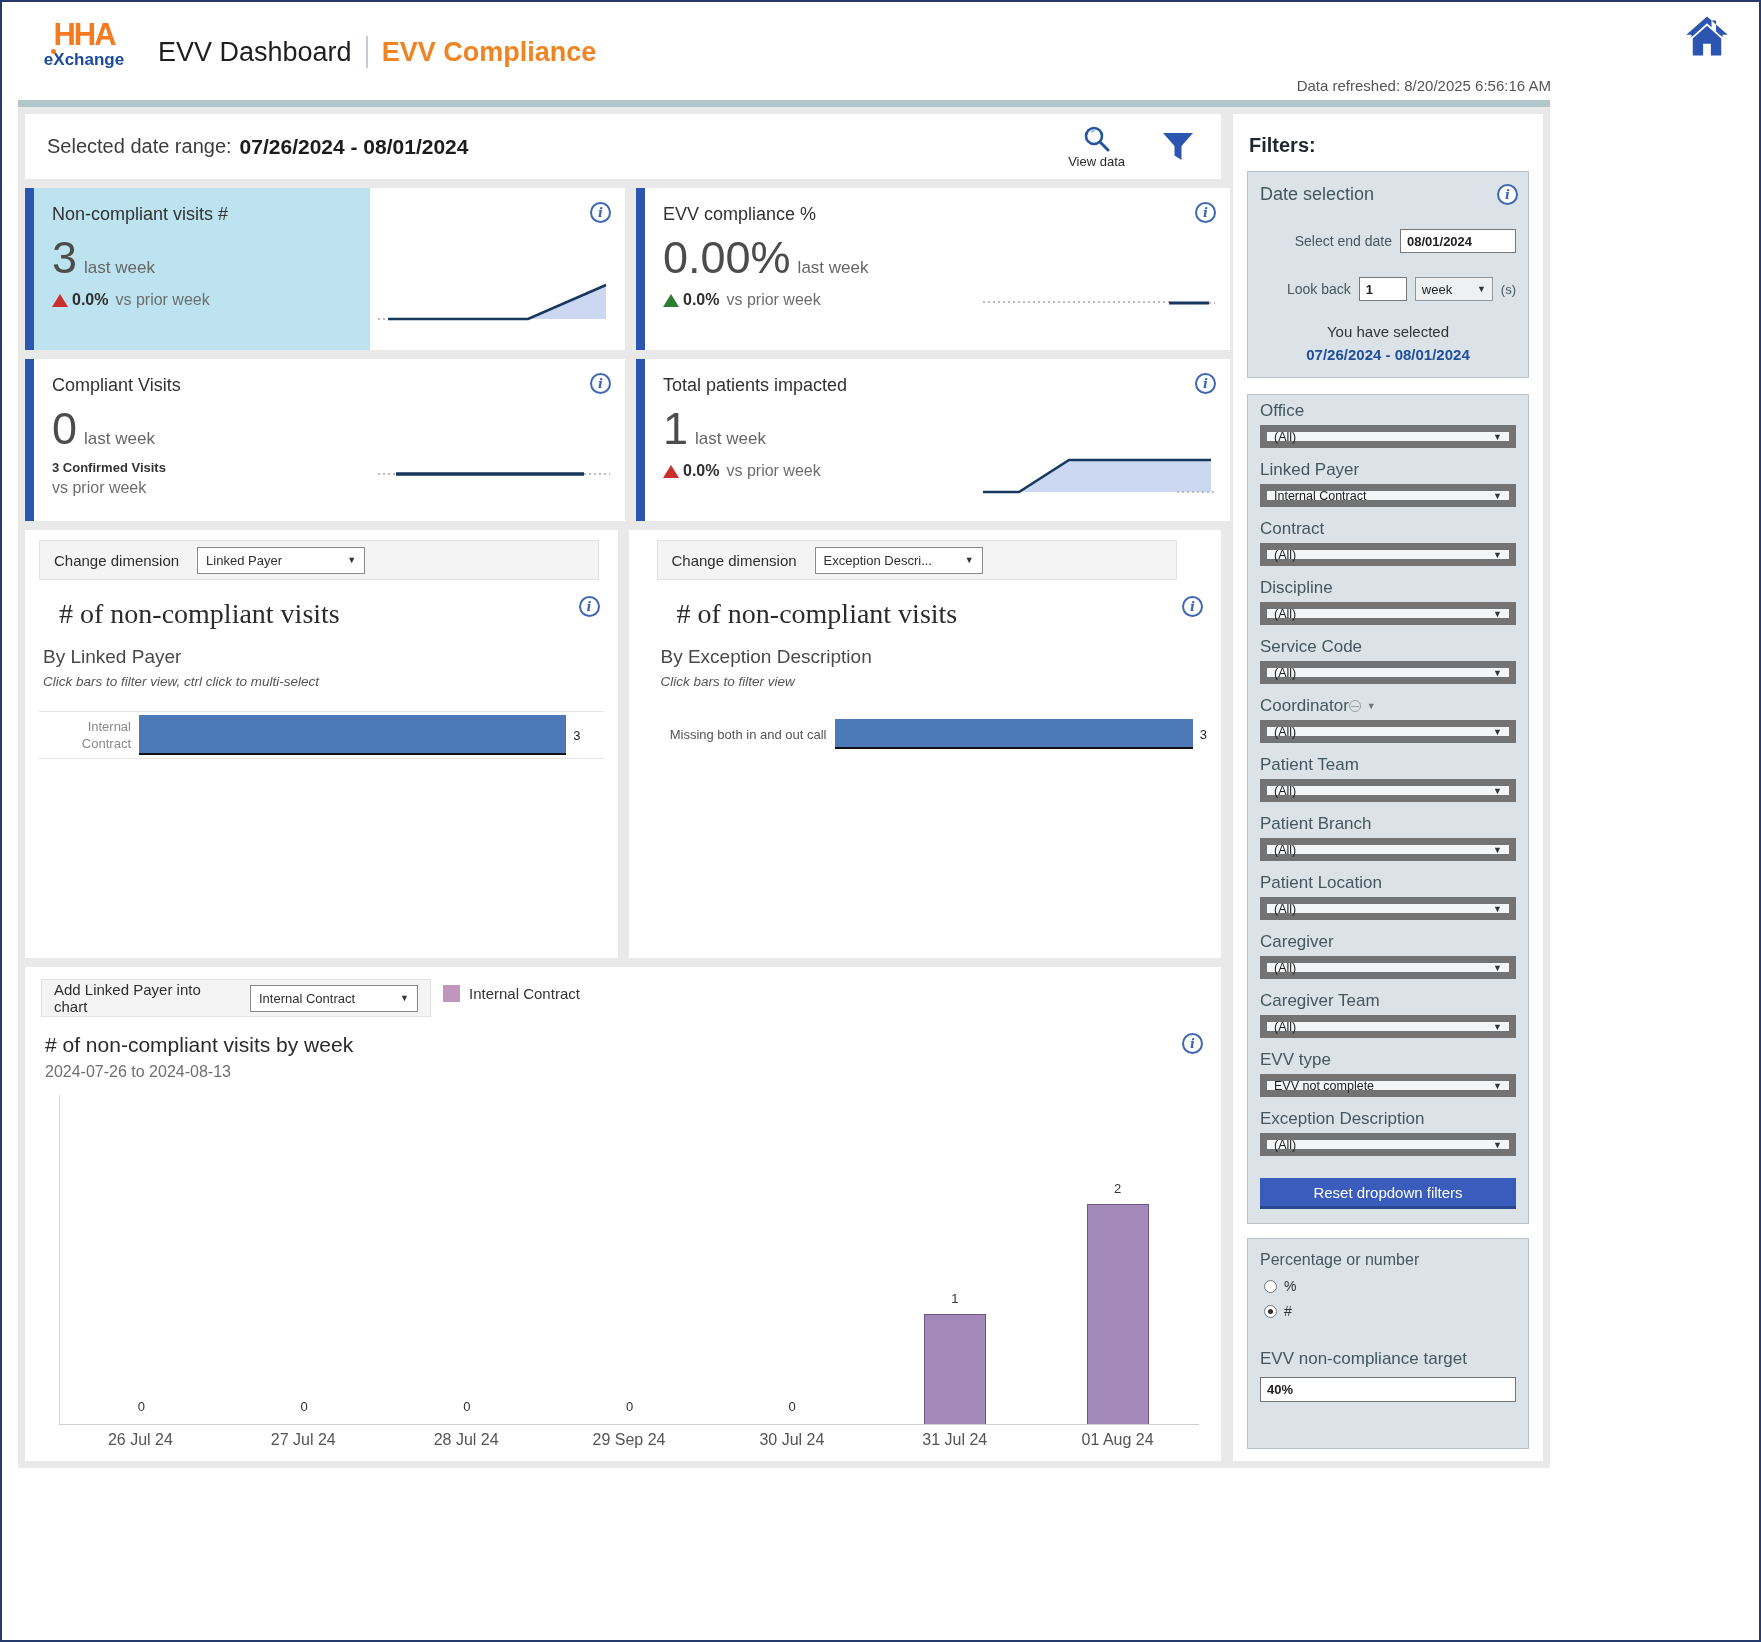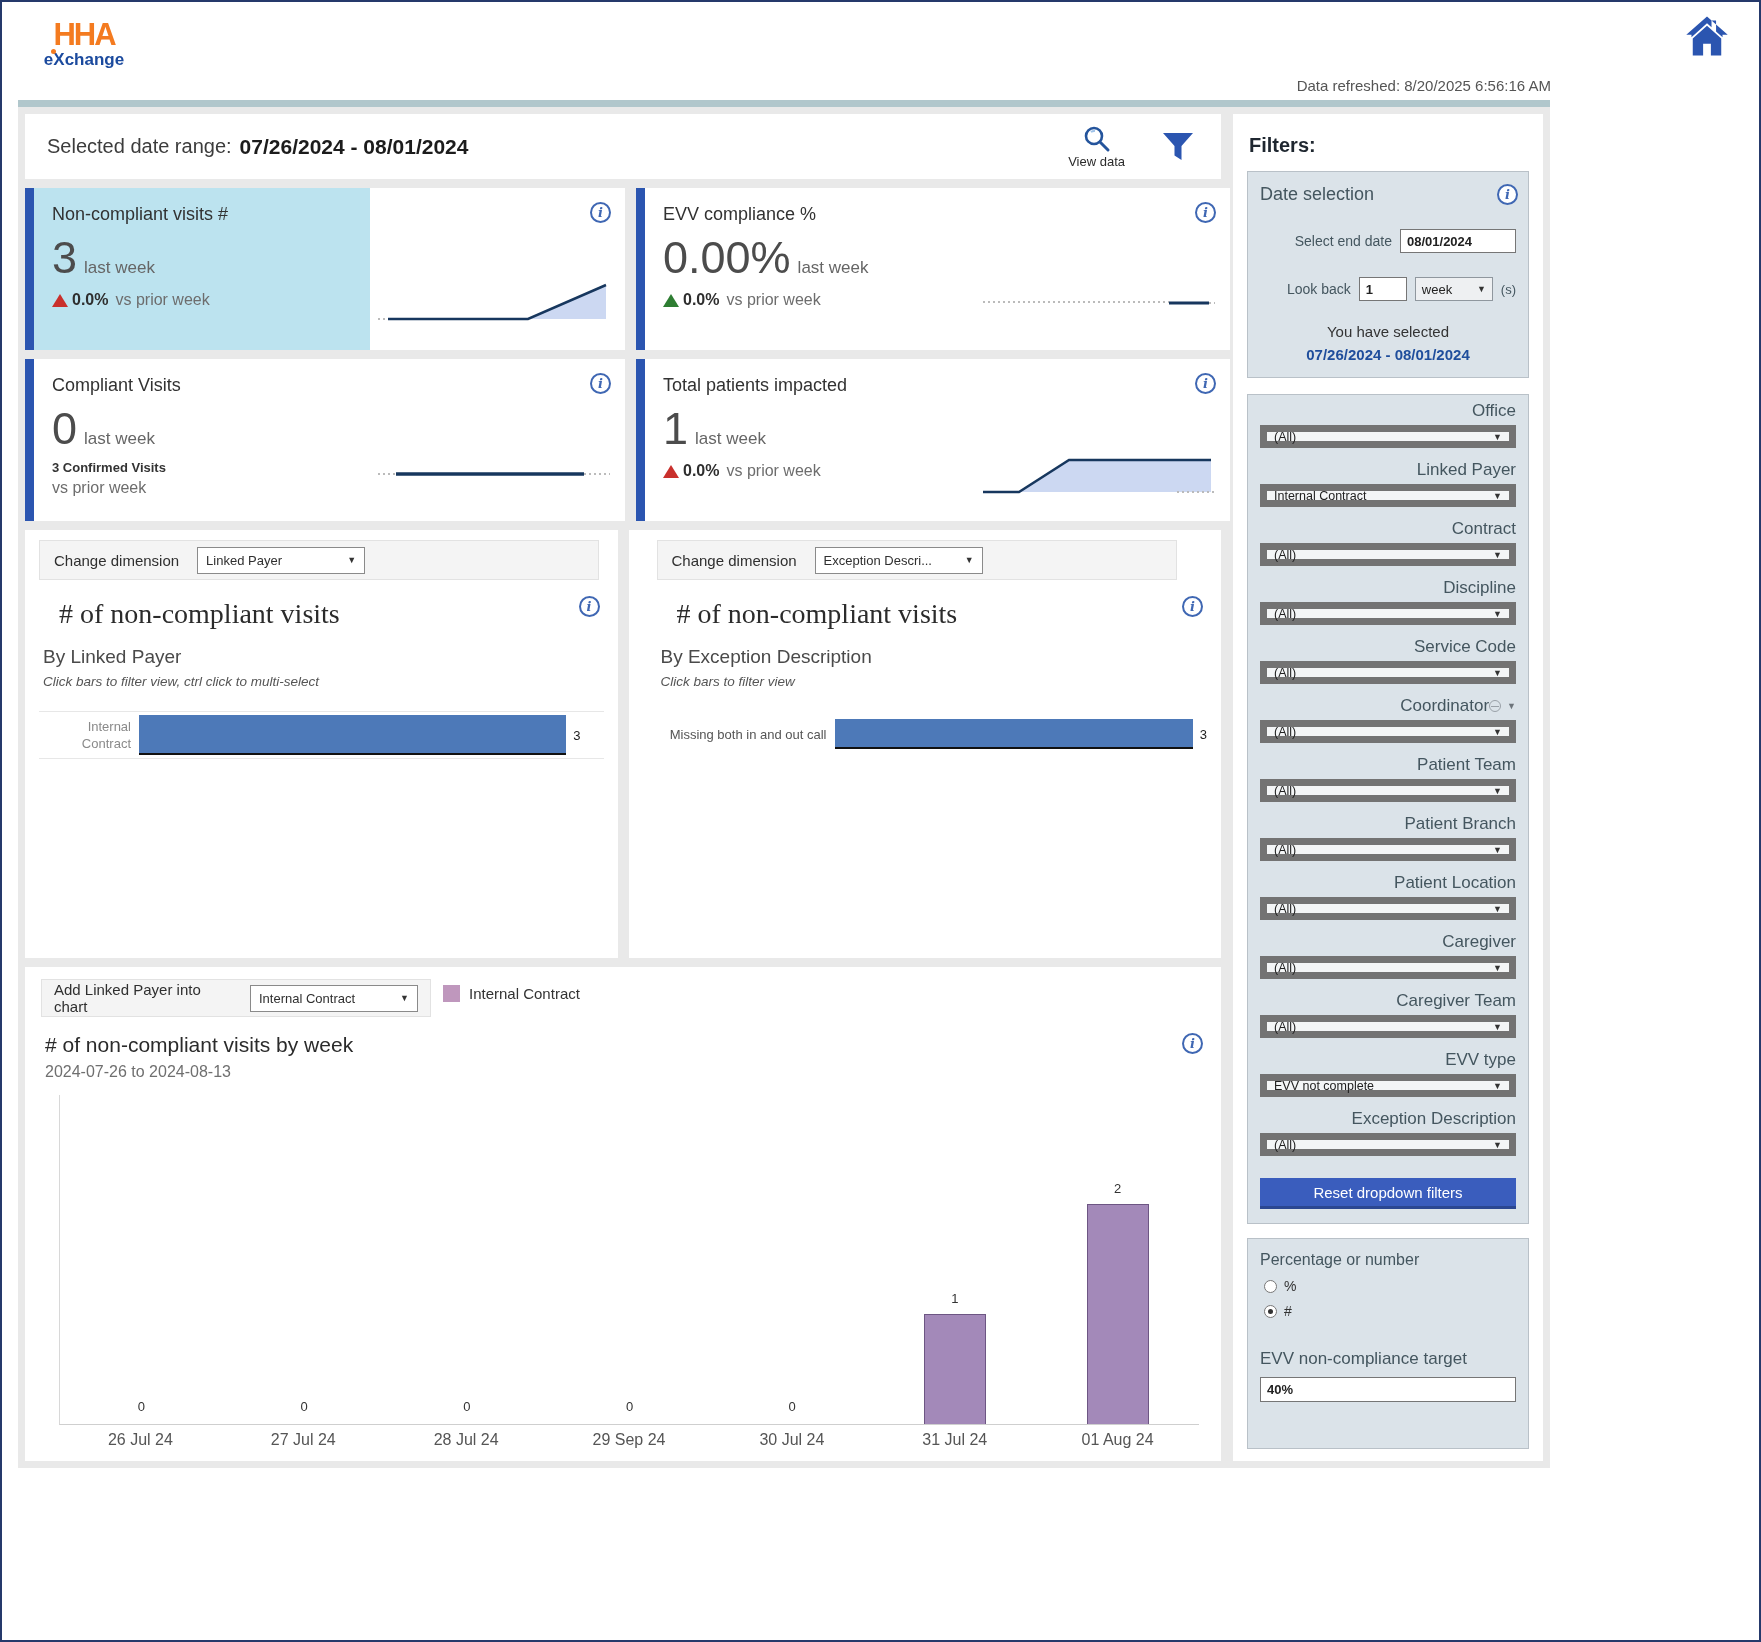--- a/index.html
+++ b/index.html
@@ -122,21 +122,21 @@
   .lookback-input{width:48px;}
   .mini-select{background:#eef0f2;border:1px solid #8f979e;height:24px;display:flex;align-items:center;
     justify-content:space-between;padding:0 6px;width:78px;cursor:pointer;}
   .mini-select .sel-val{font-size:13px;color:#222;}
   .suffix-s{font-size:13px;color:#44565f;}
   .you-selected{margin-top:22px;text-align:center;font-size:15px;color:#333;}
   .selected-range{margin-top:6px;text-align:center;font-size:15px;font-weight:700;color:#1f4e9c;}
 
   .filterbox{margin-top:16px;padding-top:6px;}
   .filter-item{margin-bottom:12px;}
-  .filter-label-row{display:flex;align-items:center;justify-content:flex-end;margin-bottom:4px;}
+  .filter-label-row{display:flex;align-items:center;justify-content:flex-start;margin-bottom:4px;}
   .filter-label{font-size:17px;color:#44565f;}
   .hover-icons{display:flex;align-items:center;gap:6px;color:#8b9299;}
   .slash-circle{width:12px;height:12px;border:1.5px solid #9aa1a8;border-radius:50%;position:relative;}
   .slash-circle::after{content:"";position:absolute;left:1px;top:4.5px;width:8px;height:1.5px;background:#9aa1a8;}
   .hover-caret{font-size:9px;color:#6d747b;}
   .filter-select{background:#f3f5f6;border:7px solid #737373;height:23px;display:flex;align-items:center;
     justify-content:space-between;padding:0 7px;cursor:pointer;}
   .filter-select .sel-val{font-size:12.5px;color:#222;}
   .reset-btn{margin-top:10px;width:100%;height:31px;background:#3a5dbd;border:none;border-bottom:3px solid #2b4791;
     color:#fff;font-size:15px;font-family:"Liberation Sans",sans-serif;cursor:pointer;}
@@ -153,20 +153,25 @@
 </style>
 </head>
 <body>
 
 <div class="page">
 
   <div class="header">
     <div class="logo">
       <div class="logo-top">HHA</div>
       <div class="logo-bottom">eXchange</div>
+    </div>
+    <div class="header-title-row">
+      <span class="app-title">EVV Dashboard</span>
+      <span class="title-sep"></span>
+      <span class="app-subtitle">EVV Compliance</span>
     </div>
     <div class="home-btn">
       <svg width="44" height="44" viewBox="0 0 34 34">
         <path d="M17 2 L33 16 L29 16 L29 18 L24 13.5 L24 5 L20.5 5 L20.5 10.3 L17 7.2 L5 18 L5 16 L1 16 Z" fill="#2b55b0"></path>
         <path d="M17 9 L28 19 L28 32 L20 32 L20 23 L14 23 L14 32 L6 32 L6 19 Z" fill="#2b55b0"></path>
       </svg>
     </div>
     <div class="refreshed">Data refreshed: 8/20/2025 6:56:16 AM</div>
   </div>
 

